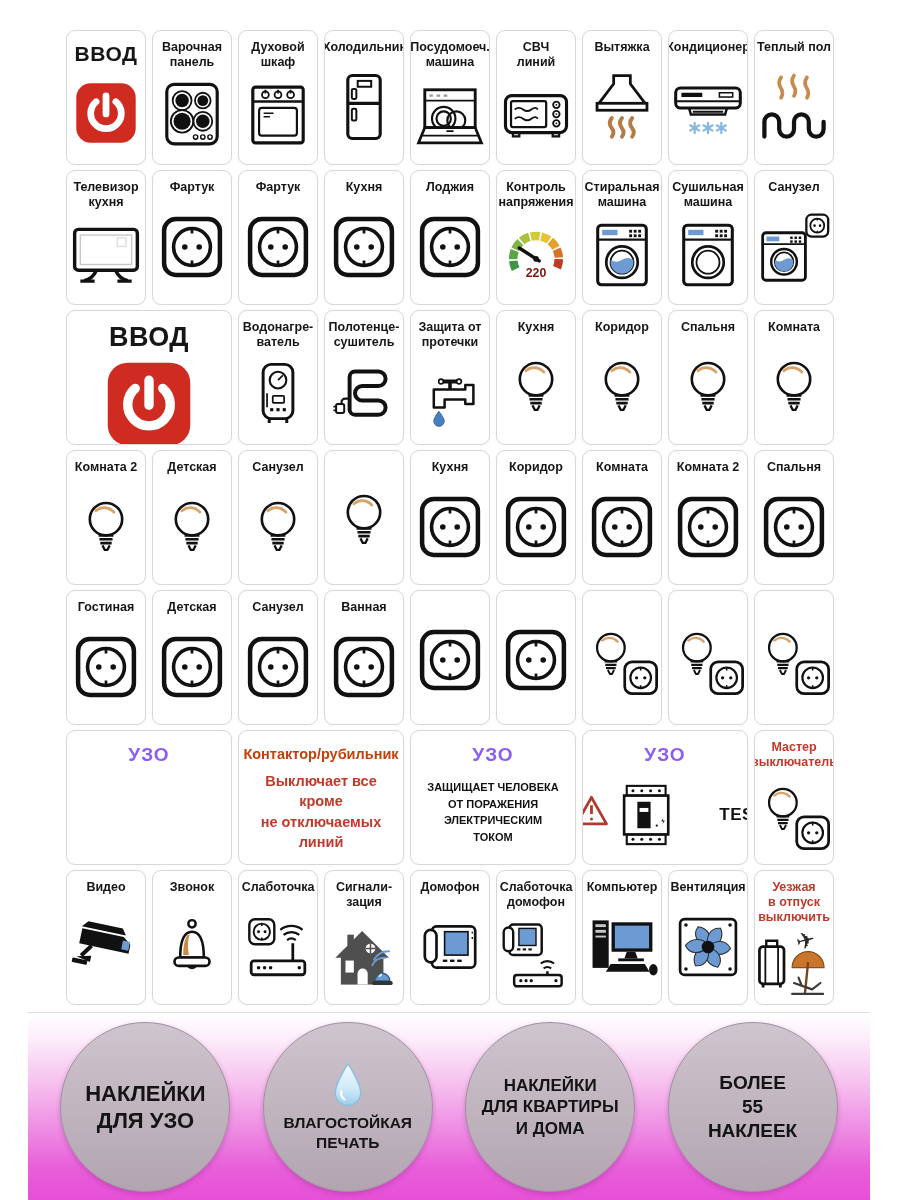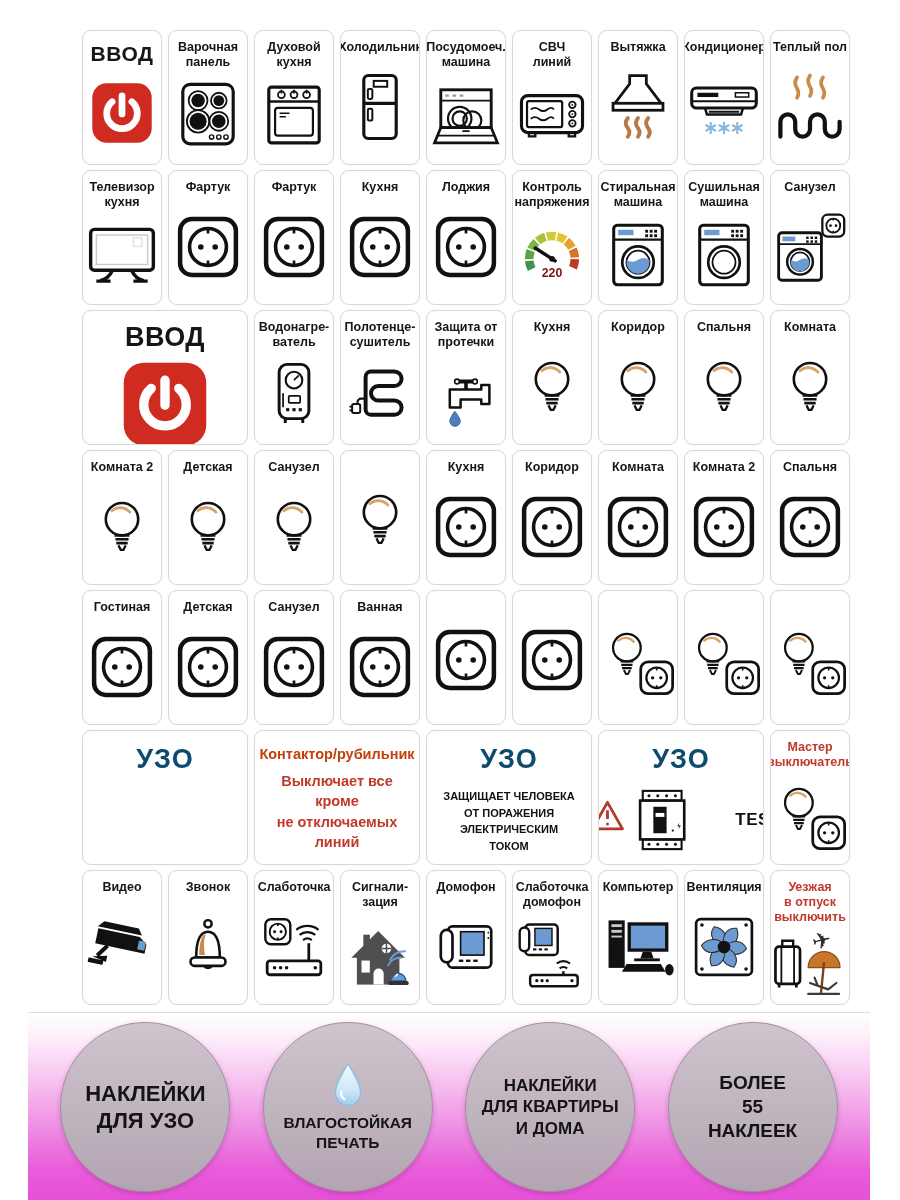--- a/index.html
+++ b/index.html
@@ -1,26 +1,26 @@
 <!DOCTYPE html>
 <html><head>
 <meta charset="utf-8">
 <style>
   html,body{margin:0;padding:0;}
   body{width:900px;height:1200px;background:#fff;font-family:"Liberation Sans",sans-serif;overflow:hidden;}
-  .sheet{padding:30px 0 0 66px;display:grid;grid-template-columns:repeat(9,80px);grid-auto-rows:135px;column-gap:6px;row-gap:5px;margin-left:16px;}
+  .sheet{padding:30px 0 0 66px;display:grid;grid-template-columns:repeat(9,80px);grid-auto-rows:135px;column-gap:6px;row-gap:5px;}
   .card{background:#fff;border:1px solid #d8d8d8;border-radius:9px;box-shadow:0 0 2px rgba(0,0,0,.05);
         display:flex;flex-direction:column;align-items:center;overflow:hidden;}
   .card.span2{grid-column:span 2;}
   .label{white-space:pre-line;text-align:center;font-weight:bold;font-size:12.5px;line-height:1.18;color:#161616;padding-top:9px;}
   .label.xl{font-size:21px;padding-top:11px;letter-spacing:.5px;}
   .span2 .label.xl{font-size:27px;}
   .label.red{color:#c0392b;}
   .icon-wrap{flex:1;display:flex;align-items:center;justify-content:center;width:100%;padding-bottom:4px;}
-  .t-title{font-weight:bold;font-size:27px;color:#0c4a6e;text-align:center;padding-top:13px;letter-spacing:1px;}
+  .t-title{font-weight:bold;font-size:19px;color:#8b5cf6;text-align:center;padding-top:13px;letter-spacing:1px;}
   .t-title.sm{font-size:14.5px;letter-spacing:0;padding-top:15px;}
   .t-title.red{color:#c2410c;}
   .t-lines{white-space:pre-line;font-weight:bold;font-size:11px;line-height:1.5;text-align:center;color:#111;margin-top:13px;}
   .t-lines.lg{font-size:14.5px;line-height:1.4;margin-top:9px;}
   .t-lines.red{color:#c0392b;}
   .breaker-row{flex:1;display:flex;align-items:center;justify-content:center;gap:4px;width:100%;}
   .test-label{font-weight:bold;font-size:17px;color:#111;letter-spacing:.5px;}
   .banner{margin:7px 30px 12px 28px;height:188px;border-top:1px solid #ddd;
           background:linear-gradient(180deg,#ffffff 0%,#fdf0fb 12%,#f6bfee 38%,#ee8ce4 62%,#e85fda 82%,#e64fd7 100%);
           display:flex;align-items:center;justify-content:space-evenly;}
@@ -72,21 +72,21 @@
             <g fill="none" stroke="#111" stroke-width="1.6">
               <circle cx="44" cy="64.5" r="2.4"></circle>
               <circle cx="52" cy="64.5" r="2.4"></circle>
               <circle cx="60" cy="64.5" r="2.4"></circle>
             </g>
           </svg></span>
       </div>
     </div>
     <div class="card">
       <div class="label">Духовой
-кухня</div>
+шкаф</div>
       <div class="icon-wrap">
         <span class="icon"><svg width="72" height="72" viewBox="0 0 80 80">
             <rect x="12" y="9" width="56" height="62" rx="3" fill="#fff" stroke="#111" stroke-width="3.5"></rect>
             <line x1="12" y1="25" x2="68" y2="25" stroke="#111" stroke-width="2.8"></line>
             <g fill="none" stroke="#111" stroke-width="2">
               <circle cx="26" cy="17.5" r="3.8"></circle>
               <circle cx="40" cy="17.5" r="3.8"></circle>
               <circle cx="54" cy="17.5" r="3.8"></circle>
               <path d="M26 12 v4 M40 12 v4 M54 12 v4"></path>
             </g>

